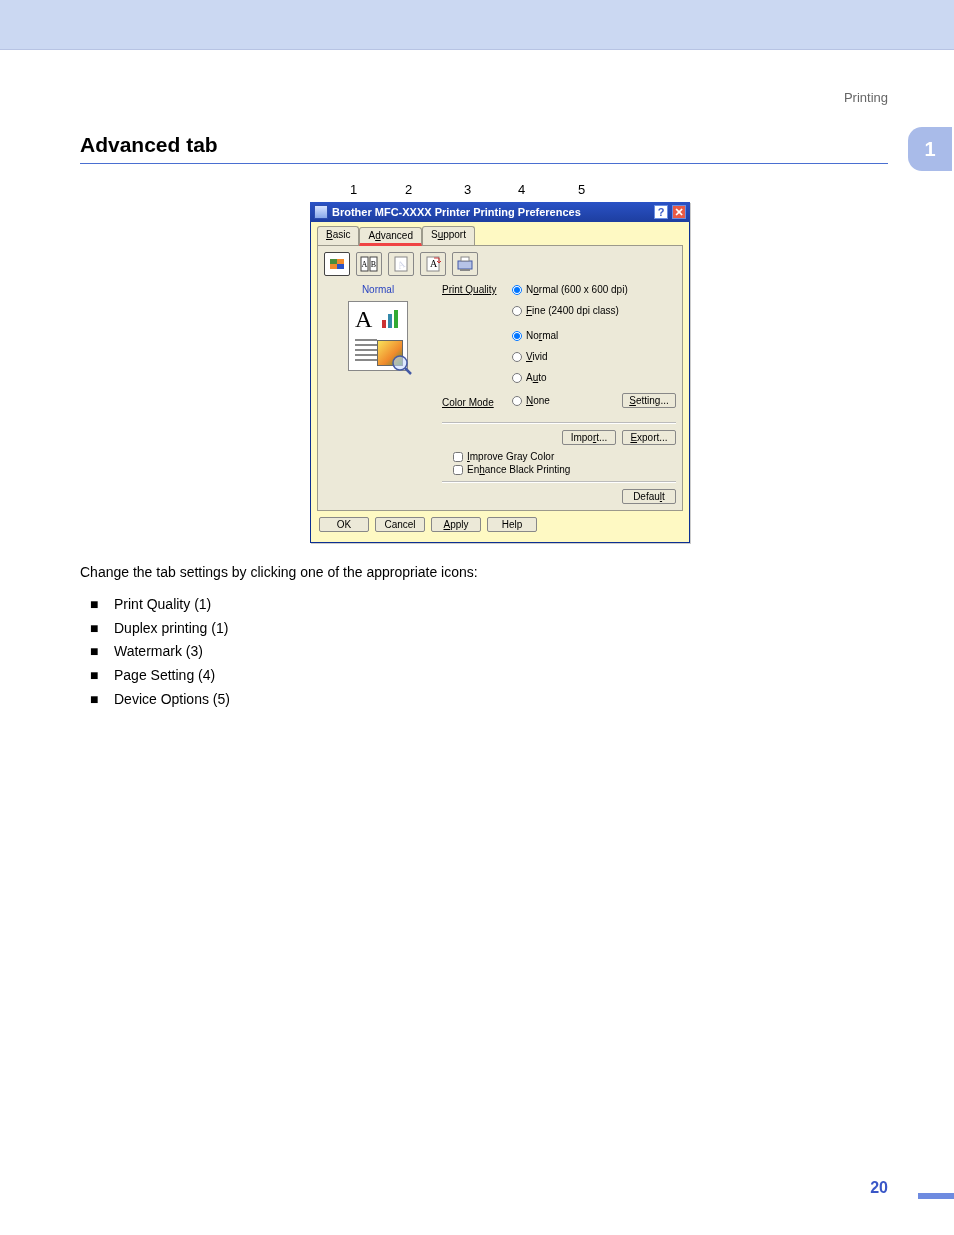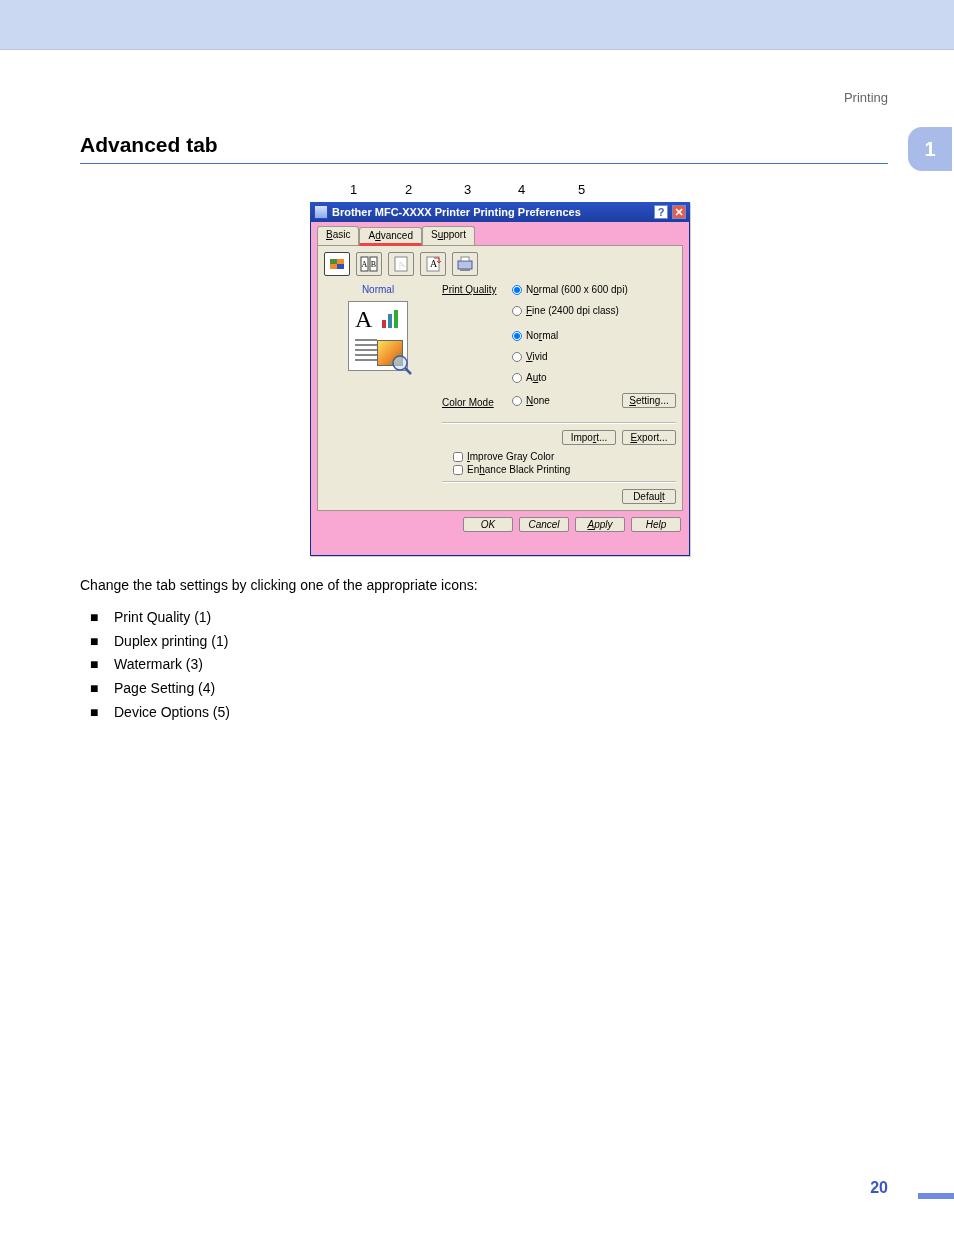--- a/index.html
+++ b/index.html
@@ -89,24 +89,24 @@
   }
   .tb-help { color:#3c5cc5; font-weight:bold; }
   .tb-close { background: #e95b45; color:#fff; font-weight:bold; }
   .tb-printer {
     width:14px; height:14px;
     background: linear-gradient(#d6e2ff,#88a8ea);
     border:1px solid #2c4db0;
   }
 
   .dlg-body {
-    background: #f9a8d4;
+    background: #fef9c3;
     border: 1px solid #0b2f93;
     border-top: none;
-    padding-bottom: 21px;
+    padding-bottom: 8px;
   }
   .tabs-row {
     padding: 4px 6px 0 6px;
     display: flex;
     gap: 0;
   }
   .tab {
     border: 1px solid #9c9a8c;
     border-bottom: none;
     border-radius: 3px 3px 0 0;
@@ -216,23 +216,22 @@
     text-align: center;
     cursor: default;
   }
   .winbtn .ul { text-decoration: underline; }
   .hr-bevel { border: none; border-top: 1px solid #bbb; border-bottom: 1px solid #fff; margin: 6px 0; }
   .chk-line { display: flex; align-items: center; gap: 4px; margin-left: 11px; margin-bottom: 2px; }
   .chk-line input { width:10px; height:10px; margin:0; }
   .chk-line .ul { text-decoration: underline; }
 
   .dlg-footer {
-    display: flex; justify-content: flex-end; gap: 6px;
+    display: flex; justify-content: flex-start; gap: 6px;
     padding: 6px 8px 2px 8px;
-    font-style: italic;
   }
   .dlg-footer .winbtn { min-width: 50px; }
 
   
   .body-text { font-size: 14px; margin-top: 18px; line-height: 1.7; }
   .body-ul { list-style: none; padding: 0; margin: 8px 0 0 10px; }
   .body-ul li::before {
     content: "■ ";
     color: #000;
     display: inline-block;

